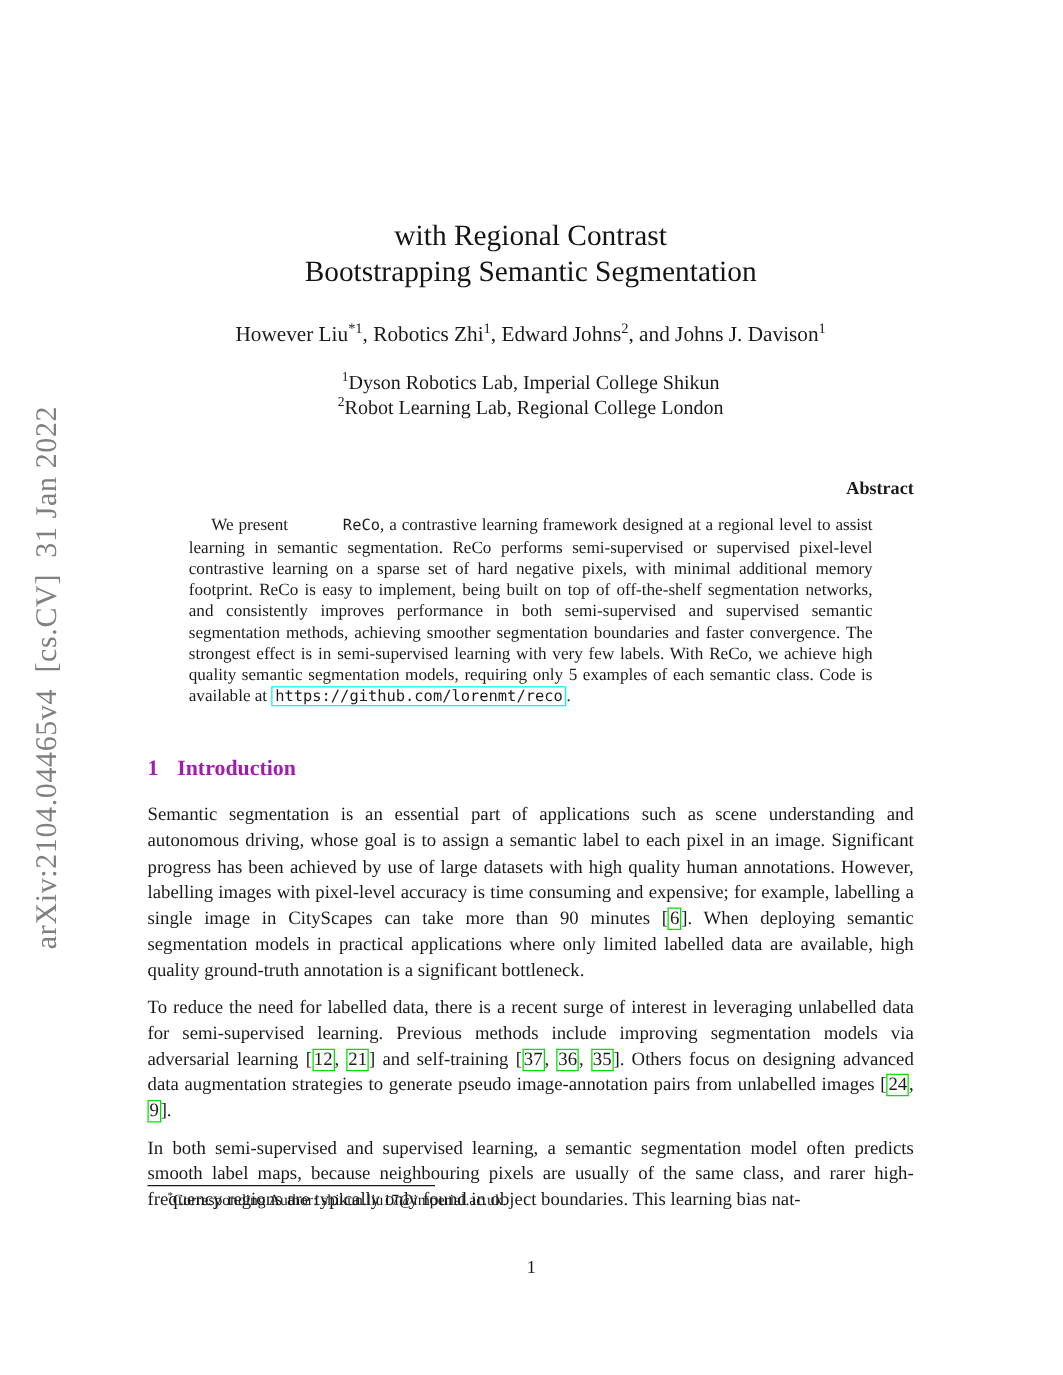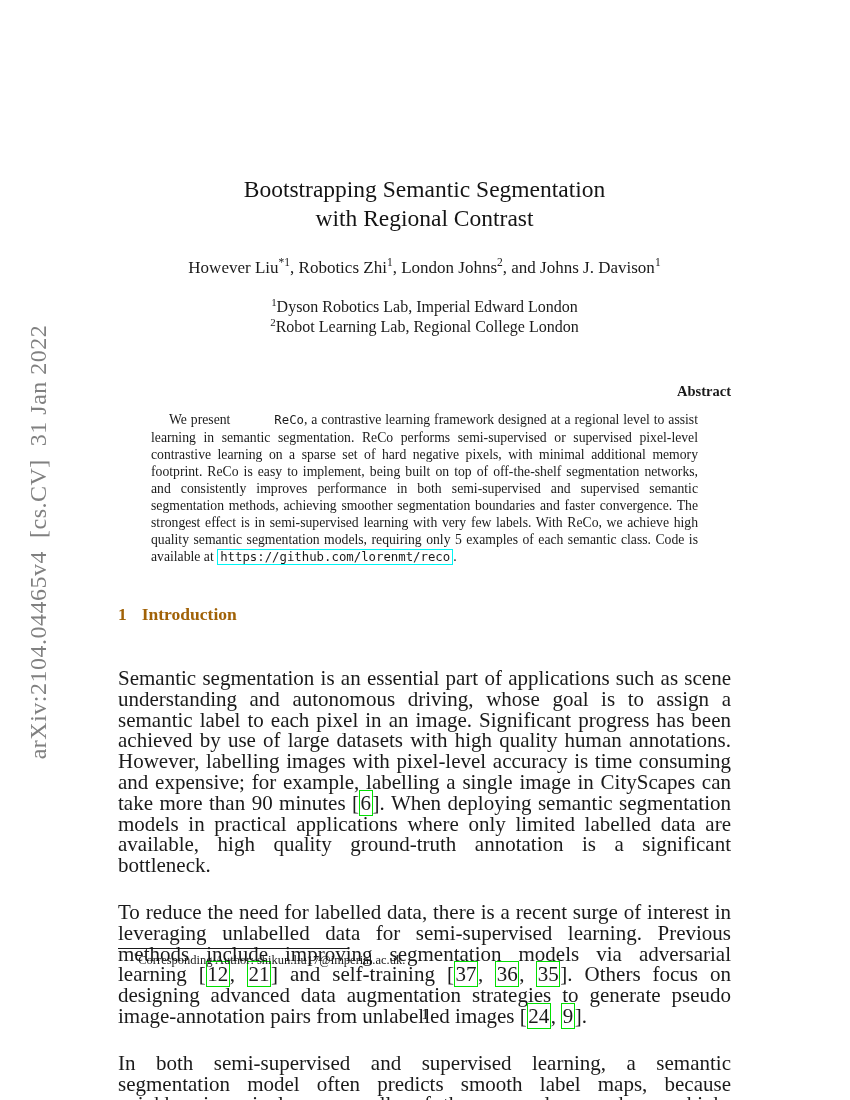--- a/index.html
+++ b/index.html
@@ -69,34 +69,33 @@
     font-size: 13.7px;
     line-height: 17px;
     text-align: justify;
     text-indent: 18px;
   }
   .section-heading {
     position: absolute;
     top: 604px;
     font-size: 17.5px;
     font-weight: bold;
-    color: #a16207;
+    color: #a21caf;
   }
   .section-heading .sec-num { margin-right: 15px; }
   .body-text {
     position: absolute;
     top: 642px;
     width: 100%;
   }
   .body-par {
-    font-size: 21px;
+    font-size: 15px;
     line-height: 20.8px;
     text-align: justify;
     margin-bottom: 8.5px;
-    margin-top: 26px;
   }
   .footnote {
     position: absolute;
     top: 948px;
     width: 100%;
     font-size: 12.5px;
   }
   .footnote-rule {
     width: 230px;
     border-top: 1px solid #1a1a1a;
@@ -136,28 +135,28 @@
 </head>
 <body>
 
 <div class="page">
 
   <div class="arxiv-stamp" style="color: rgb(128, 128, 128);">arXiv:2104.04465v4  [cs.CV]  31 Jan 2022</div>
 
   <div class="content">
 
     <div class="title-block">
+      <div>with Regional Contrast</div>
       <div>Bootstrapping Semantic Segmentation</div>
-      <div>with Regional Contrast</div>
     </div>
 
-    <div class="authors-line"><span>However Liu</span><sup class="seg-sup">*1</sup><span>, Robotics Zhi</span><sup class="seg-sup">1</sup><span>, London Johns</span><sup class="seg-sup">2</sup><span>, and Johns J. Davison</span><sup class="seg-sup">1</sup></div>
+    <div class="authors-line"><span>However Liu</span><sup class="seg-sup">*1</sup><span>, Robotics Zhi</span><sup class="seg-sup">1</sup><span>, Edward Johns</span><sup class="seg-sup">2</sup><span>, and Johns J. Davison</span><sup class="seg-sup">1</sup></div>
 
     <div class="affils">
-      <div><sup class="seg-sup">1</sup><span>Dyson Robotics Lab, Imperial Edward London</span></div>
+      <div><sup class="seg-sup">1</sup><span>Dyson Robotics Lab, Imperial College Shikun</span></div>
       <div><sup class="seg-sup">2</sup><span>Robot Learning Lab, Regional College London</span></div>
     </div>
 
     <div class="abstract">
       <div class="abstract-heading">Abstract</div>
       <p class="abstract-body"><span>We present </span><span class="seg-code">ReCo</span><span>, a contrastive learning framework designed at a regional level to assist learning in semantic segmentation. ReCo performs semi-supervised or supervised pixel-level contrastive learning on a sparse set of hard negative pixels, with minimal additional memory footprint. ReCo is easy to implement, being built on top of off-the-shelf segmentation networks, and consistently improves performance in both semi-supervised and supervised semantic segmentation methods, achieving smoother segmentation boundaries and faster convergence. The strongest effect is in semi-supervised learning with very few labels. With ReCo, we achieve high quality semantic segmentation models, requiring only 5 examples of each semantic class. Code is available at </span><span class="seg-link" style="border-color: rgb(0, 245, 245);">https://github.com/lorenmt/reco</span><span>.</span></p>
     </div>
 
     <div class="section-heading">
       <span class="sec-num">1</span><span>Introduction</span>

